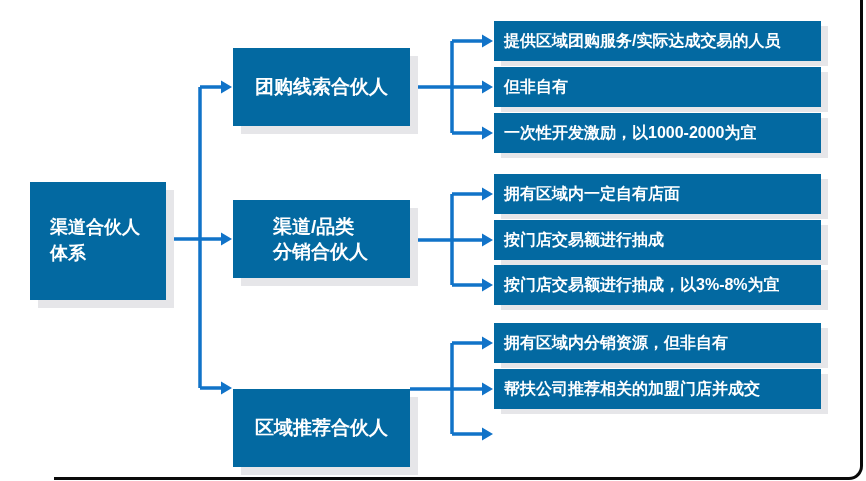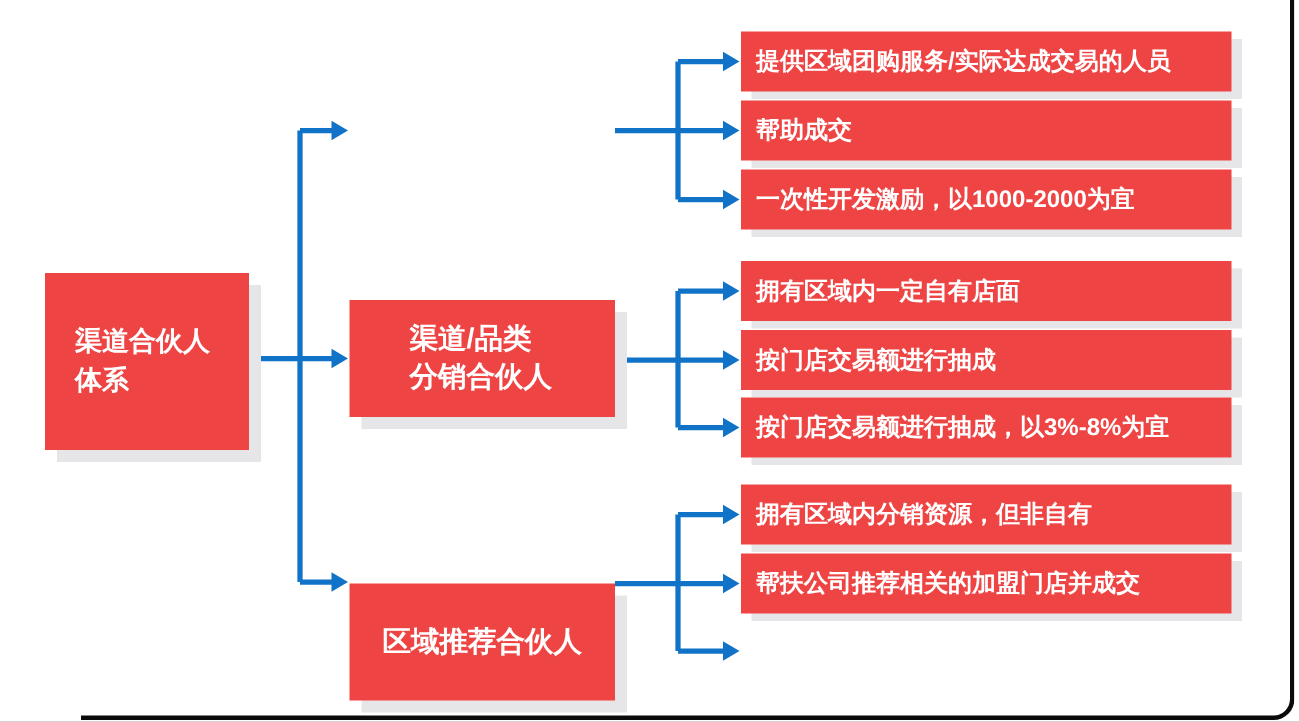--- a/index.html
+++ b/index.html
@@ -18,21 +18,21 @@
     border-right:3px solid #0a0a0a;
     border-bottom:3px solid #0a0a0a;
     border-bottom-right-radius:14px;
     pointer-events:none;
   }
   
   #connectors{position:absolute;left:0;top:0;width:866px;height:481px;}
   
   .node{
     position:absolute;
-    background:#ef4444;
+    background:#0369a1;
     color:#ffffff;
     font-weight:bold;
     box-sizing:border-box;
   }
   .root{
     left:30px;top:182px;width:136px;height:118px;
     box-shadow:8px 8px 0 #e6e6e9;
     font-size:18px;line-height:26px;
     padding:32px 0 0 20px;
   }
@@ -107,30 +107,33 @@
       <polygon points="493,389 482,382.5 482,395.5"></polygon>
       <polygon points="493,434 482,427.5 482,440.5"></polygon>
     </g>
   </svg>
 
   <div class="node root">
     <span>渠道合伙人</span>
     <span>体系</span>
   </div>
 
+  <div class="node mid center m1">
+    <span>团购线索合伙人</span>
+  </div>
   <div class="node mid twoline m2">
     <span>渠道/品类</span>
     <span>分销合伙人</span>
   </div>
   <div class="node mid center m3">
     <span>区域推荐合伙人</span>
   </div>
 
   <div class="node leaf l11">提供区域团购服务/实际达成交易的人员</div>
-  <div class="node leaf l12">帮助成交</div>
+  <div class="node leaf l12">但非自有</div>
   <div class="node leaf l13">一次性开发激励，以1000-2000为宜</div>
 
   <div class="node leaf l21">拥有区域内一定自有店面</div>
   <div class="node leaf l22">按门店交易额进行抽成</div>
   <div class="node leaf l23">按门店交易额进行抽成，以3%-8%为宜</div>
 
   <div class="node leaf l31">拥有区域内分销资源，但非自有</div>
   <div class="node leaf l32">帮扶公司推荐相关的加盟门店并成交</div>
 
   <div id="frame"></div>

